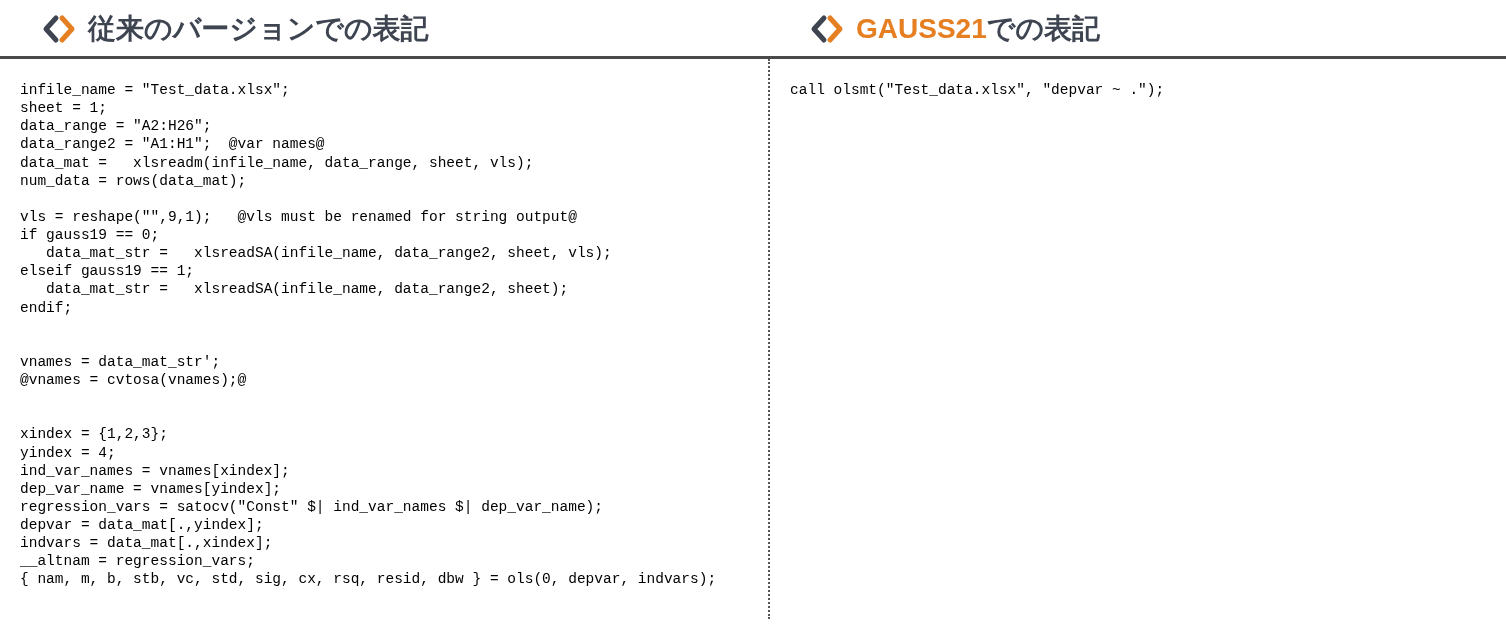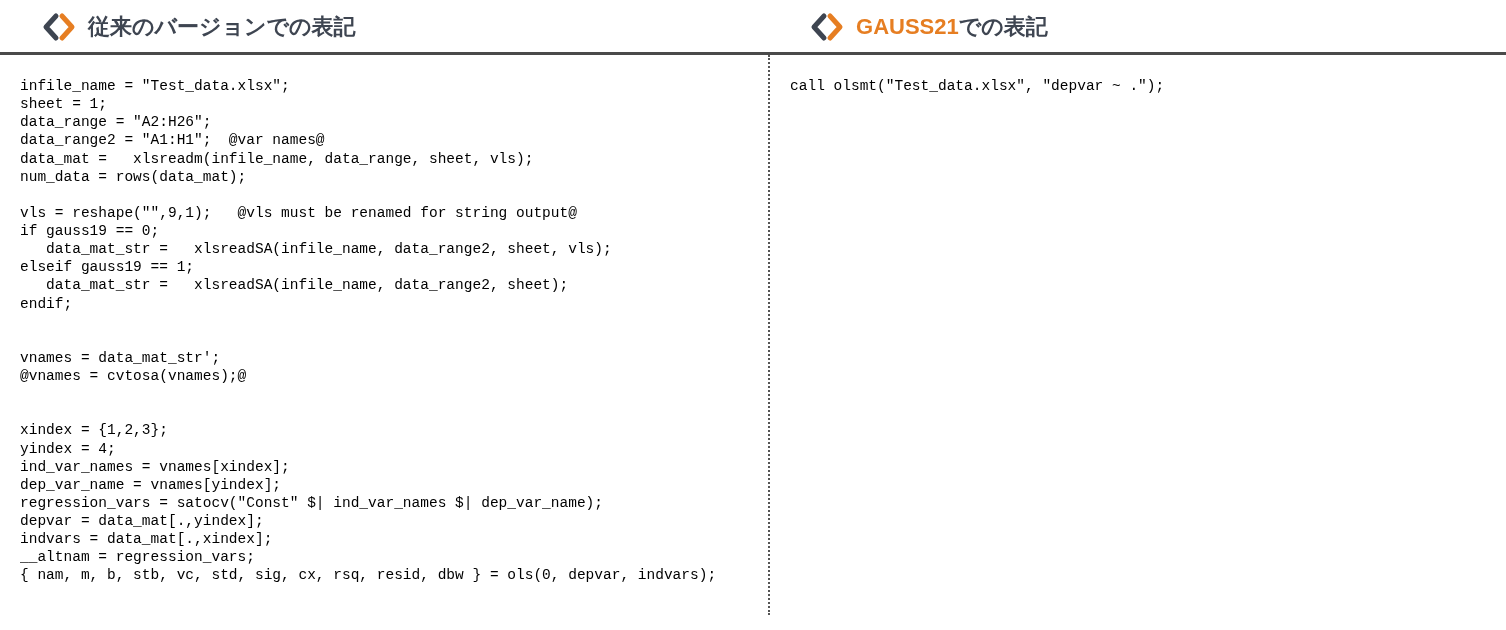--- a/index.html
+++ b/index.html
@@ -22,21 +22,21 @@
   .col-left { flex: 0 0 51%; }
   .col-right { flex: 0 0 49%; }
   .header {
     display: flex;
     align-items: center;
     padding: 10px 20px 8px 42px;
     border-bottom: 3px solid #4a4a4a;
     gap: 12px;
   }
   .header-title {
-    font-size: 22px;
+    font-size: 28px;
     font-weight: 700;
     color: #3e4551;
   }
   .highlight {
     color: #e67e22;
   }
   .icon-wrap {
     display: inline-flex;
     align-items: center;
     width: 34px;

